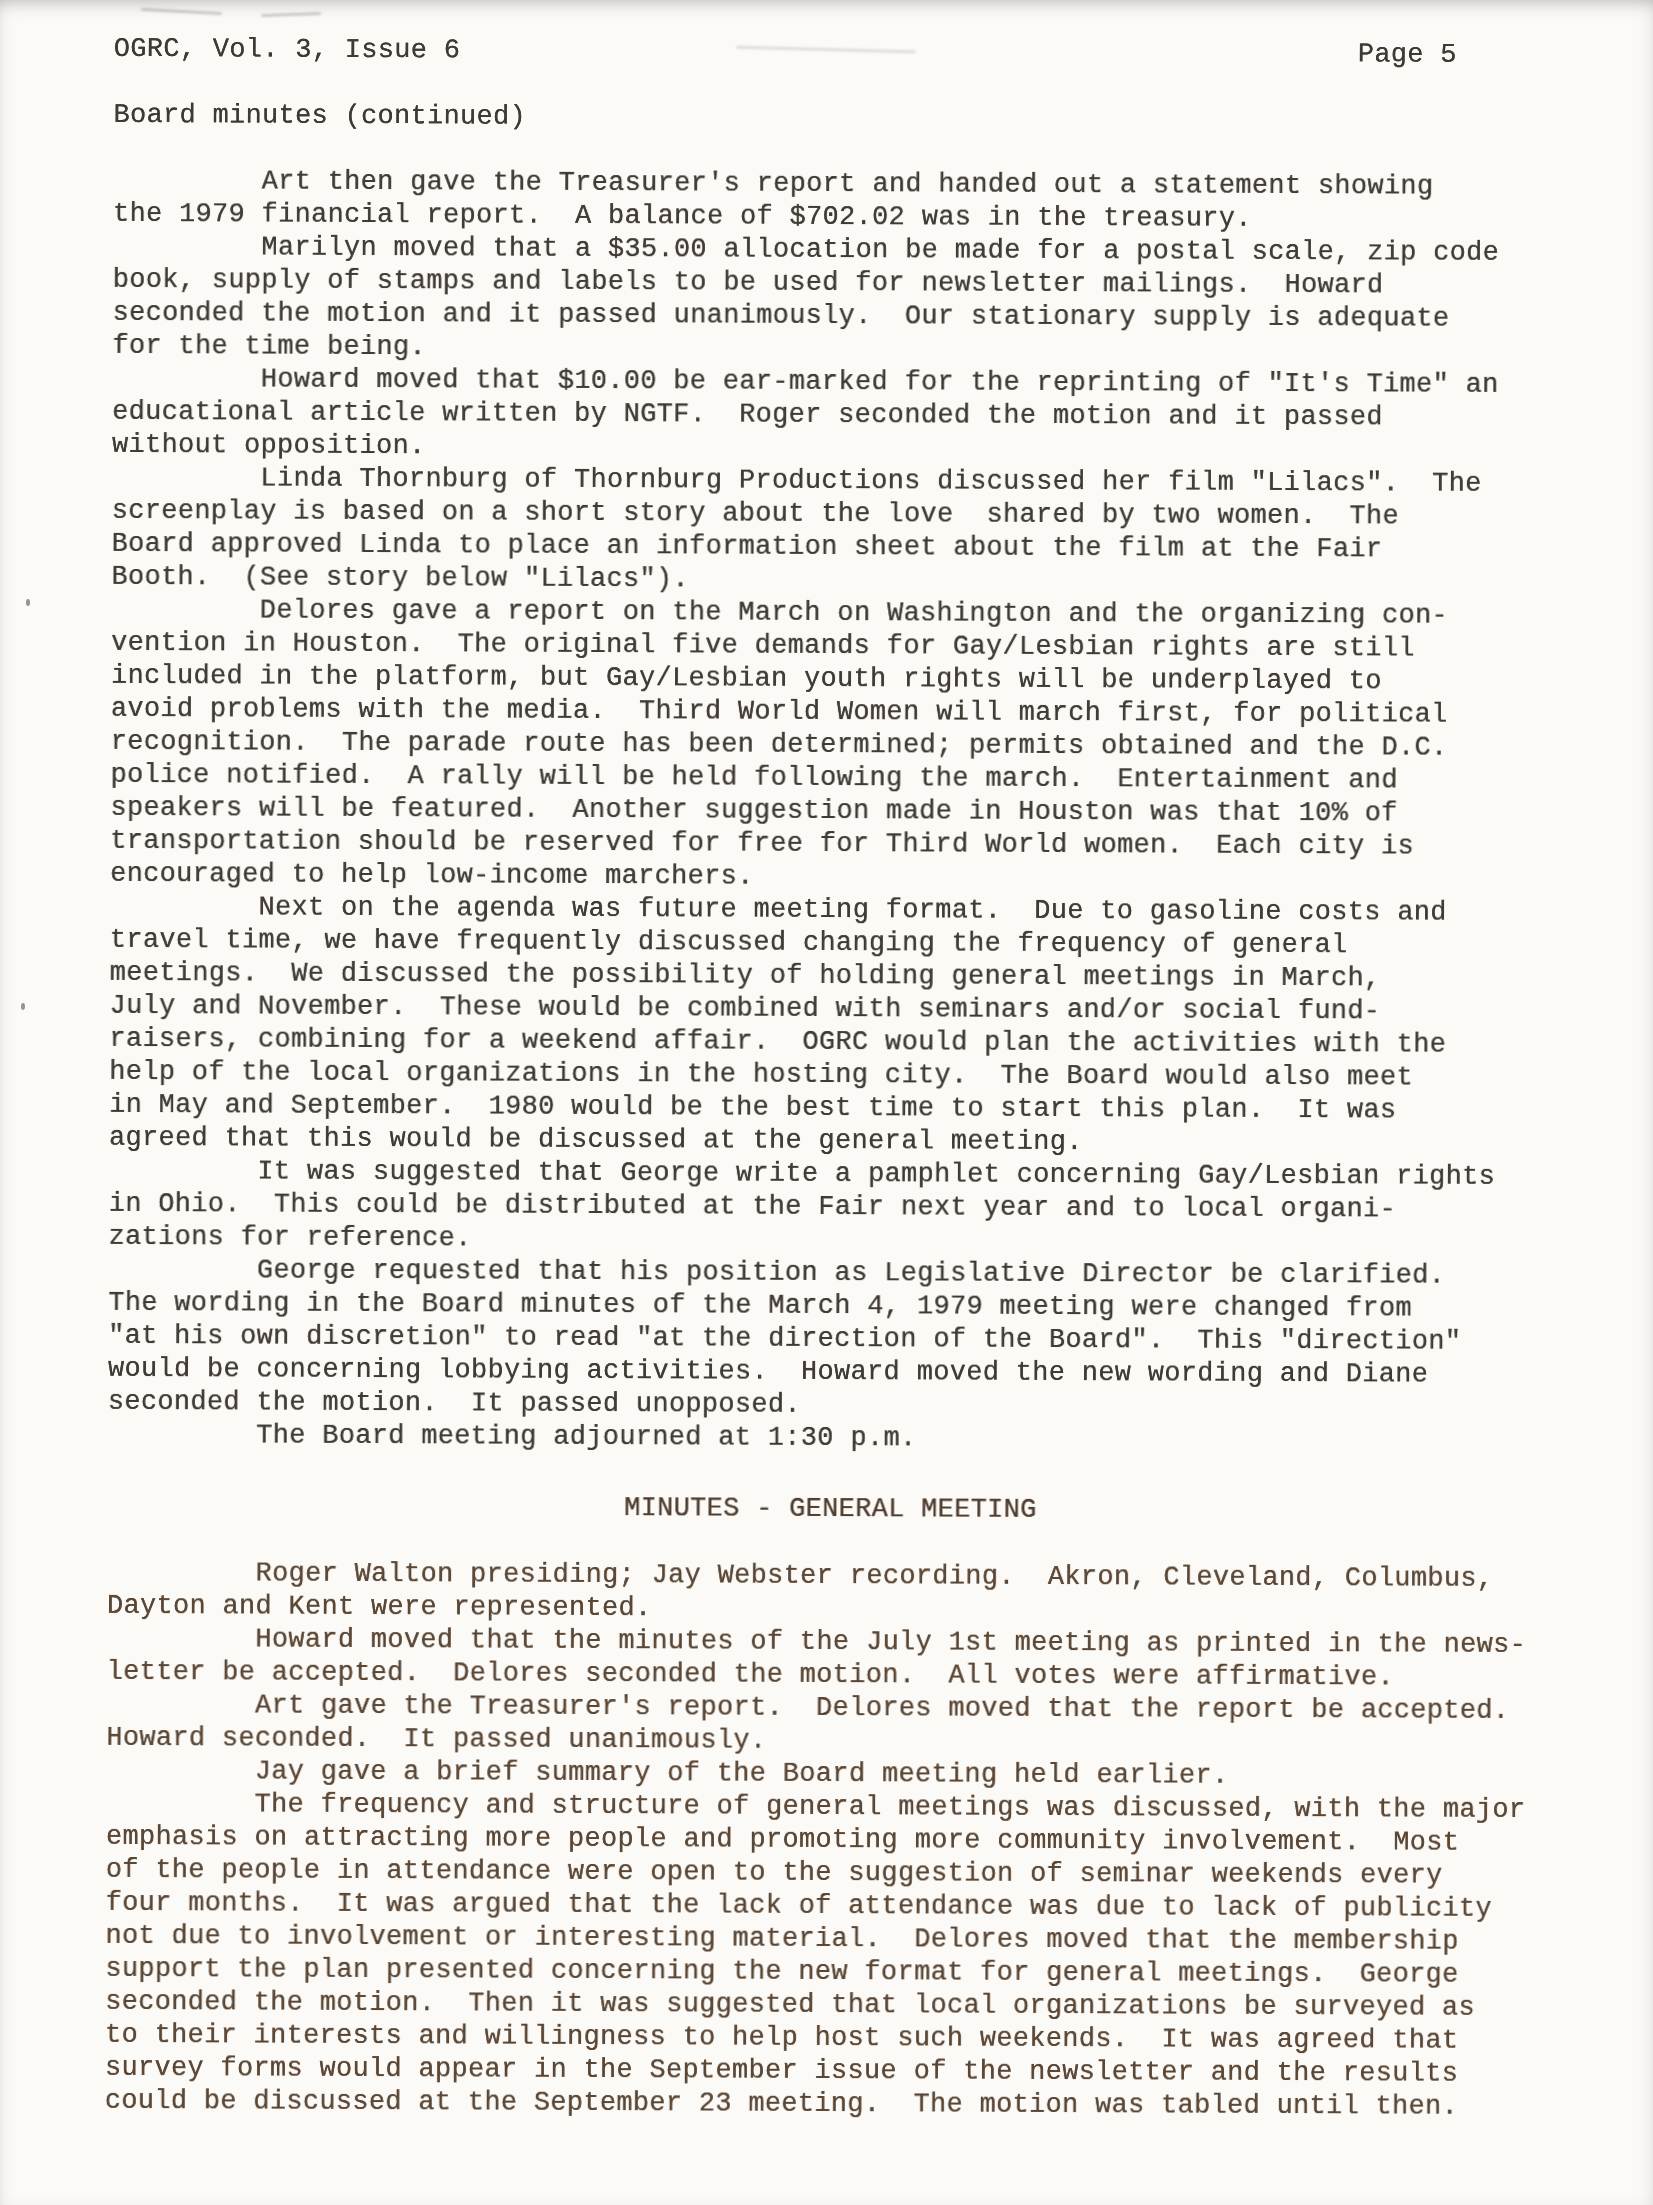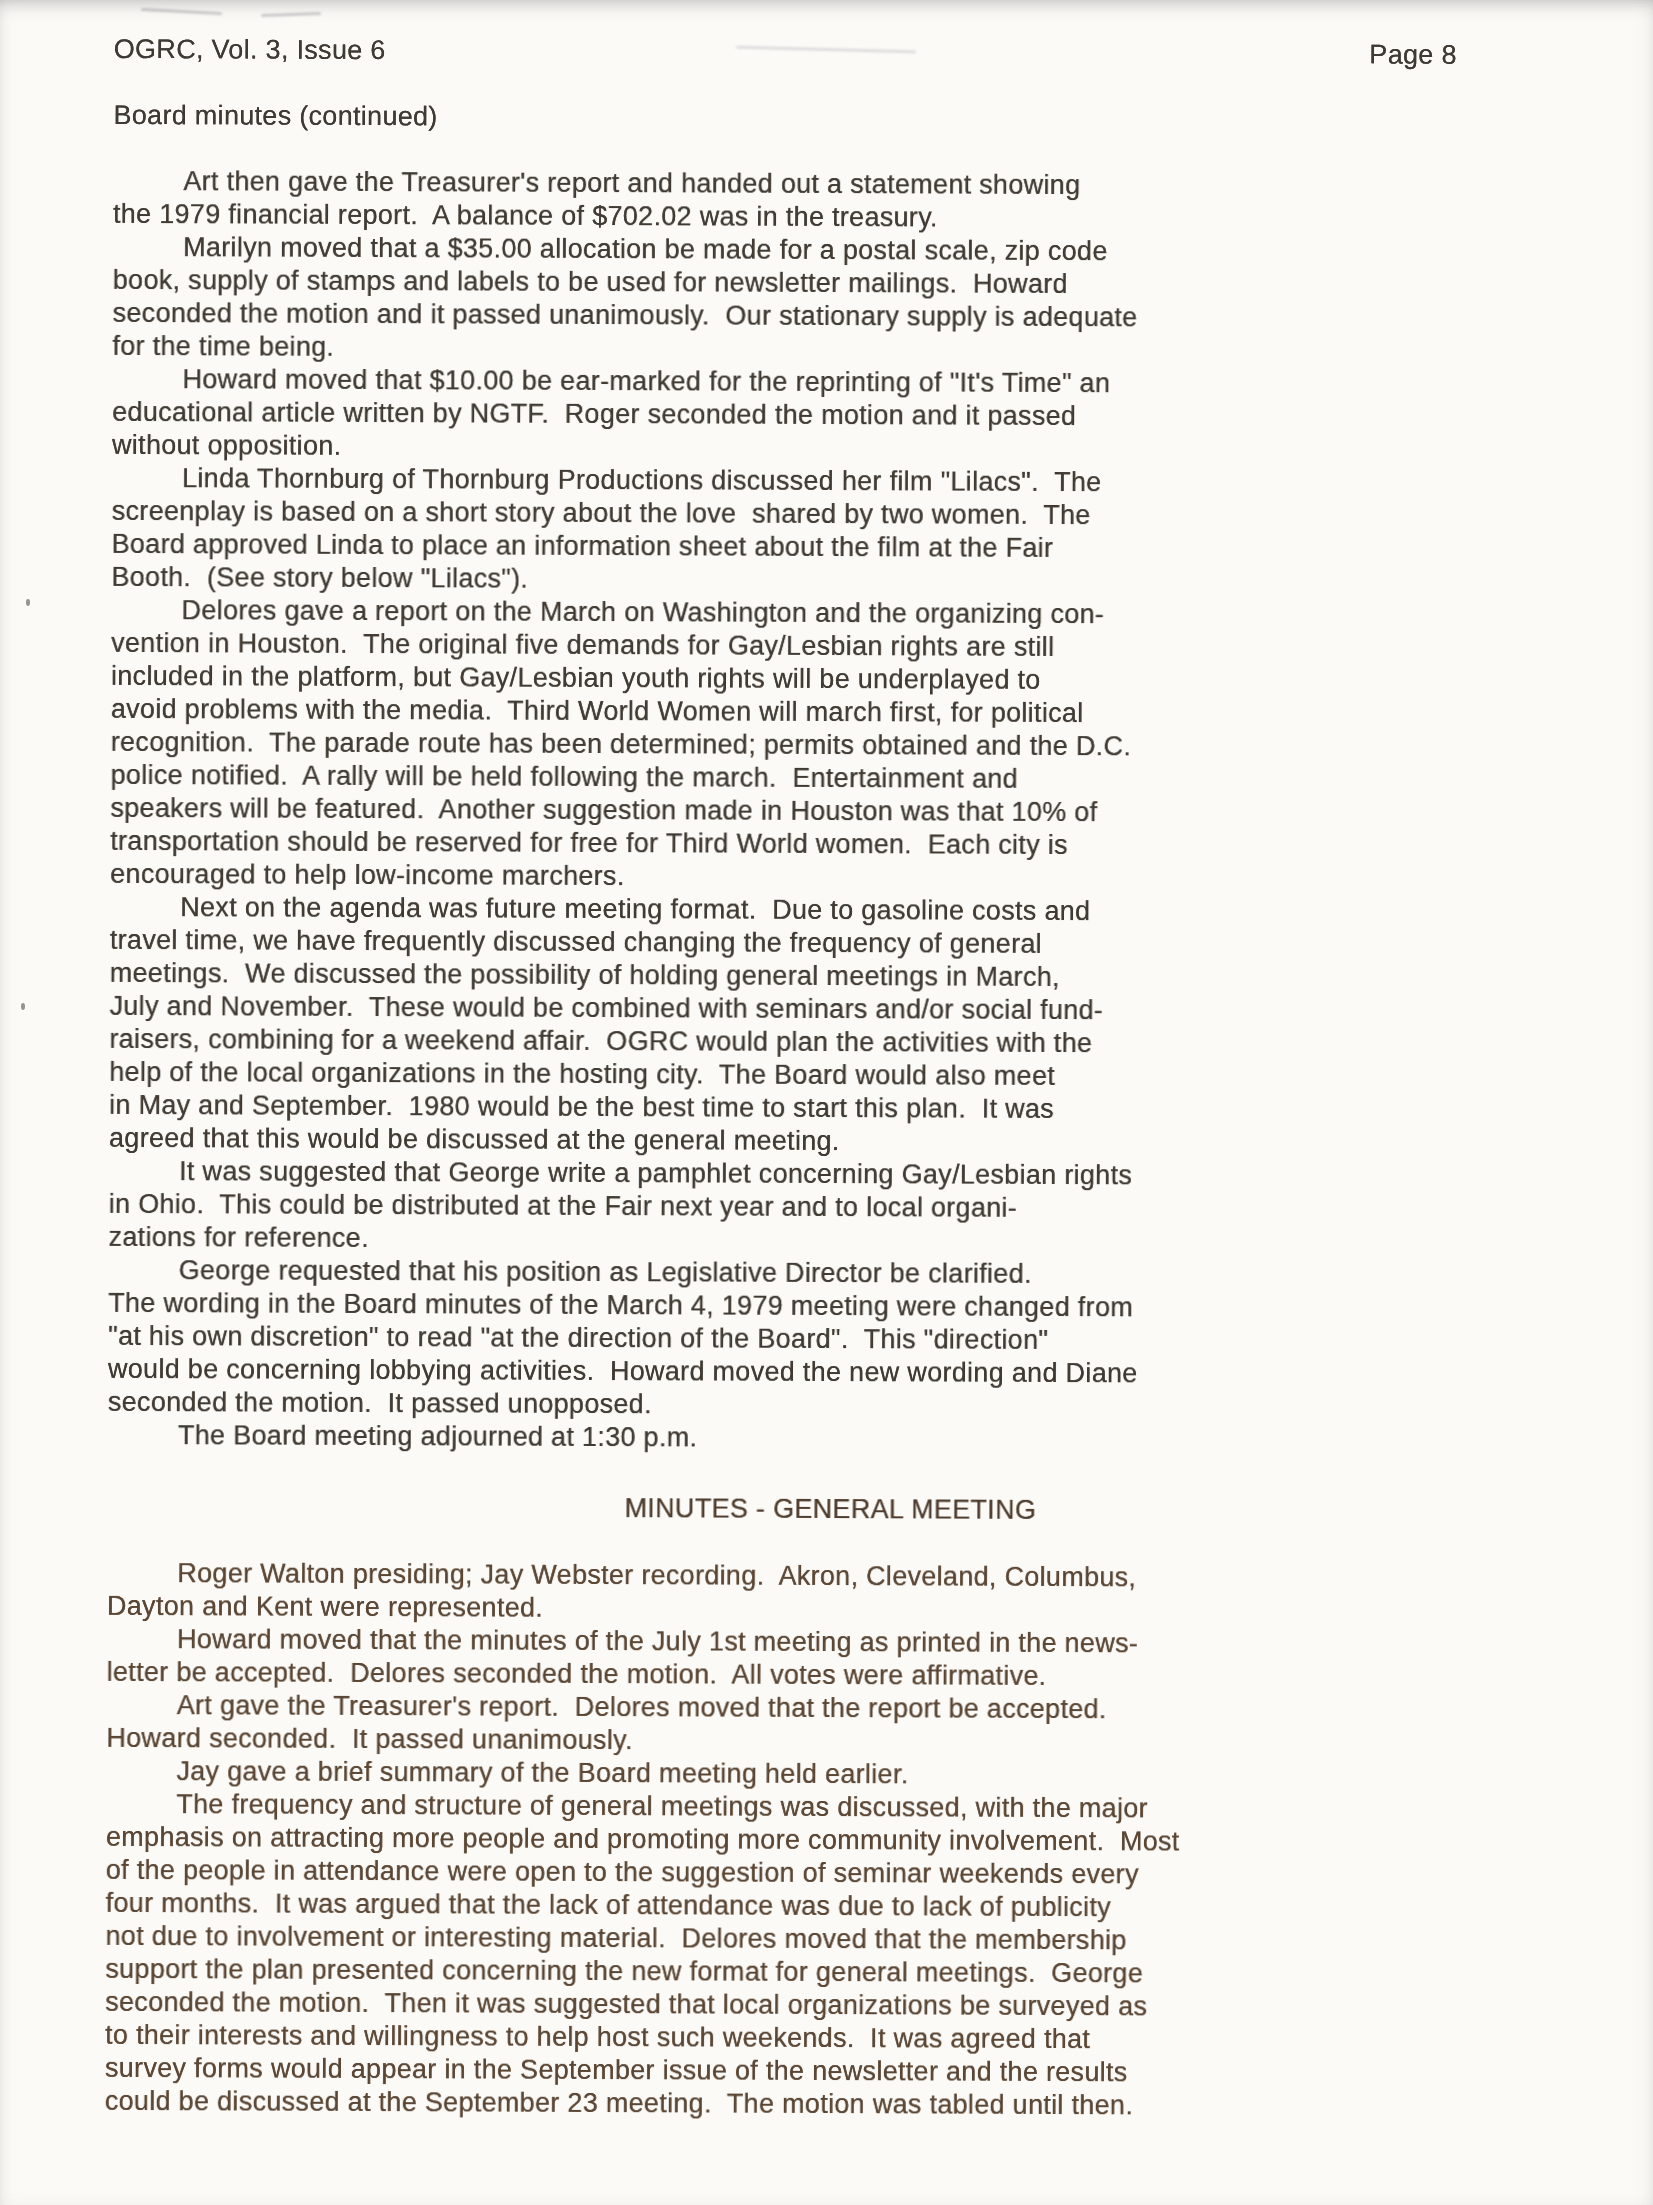--- a/index.html
+++ b/index.html
@@ -10,21 +10,21 @@
   .page {
     position: relative;
     width: 1654px;
     height: 2205px;
     margin: 0 auto;
     background: #fbfaf7;
     overflow: hidden;
     box-shadow: inset 0 12px 19px -12px rgba(120,120,118,0.55),
                 inset -8.6px 0 26px -19px rgba(140,140,138,0.5),
                 inset 8.6px 0 26px -20.5px rgba(150,150,148,0.4);
-    font-family: Liberation Sans, sans-serif;
+    font-family: Liberation Mono, monospace;
     font-size: 27px;
     line-height: 33px;
     letter-spacing: 0.3px;
   }
   .sheet {
     position: relative;
     padding: 36px 94px 0 114px;
     transform: rotate(0.25deg);
     transform-origin: 50% 0;
   }
@@ -89,21 +89,21 @@
 <div class="page">
   <div class="streak a"></div>
   <div class="streak b"></div>
   <div class="streak c"></div>
   <div class="speck s1"></div>
   <div class="speck s2"></div>
 
   <div class="sheet">
     <div class="header-row">
       <span>OGRC, Vol. 3, Issue 6</span>
-      <span>Page 8</span>
+      <span>Page 5</span>
     </div>
 
     <div class="subheader">Board minutes (continued)</div>
 
     <div class="board-section">
         <div class="para">         Art then gave the Treasurer's report and handed out a statement showing
 the 1979 financial report.  A balance of $702.02 was in the treasury.</div>
         <div class="para">         Marilyn moved that a $35.00 allocation be made for a postal scale, zip code
 book, supply of stamps and labels to be used for newsletter mailings.  Howard
 seconded the motion and it passed unanimously.  Our stationary supply is adequate

